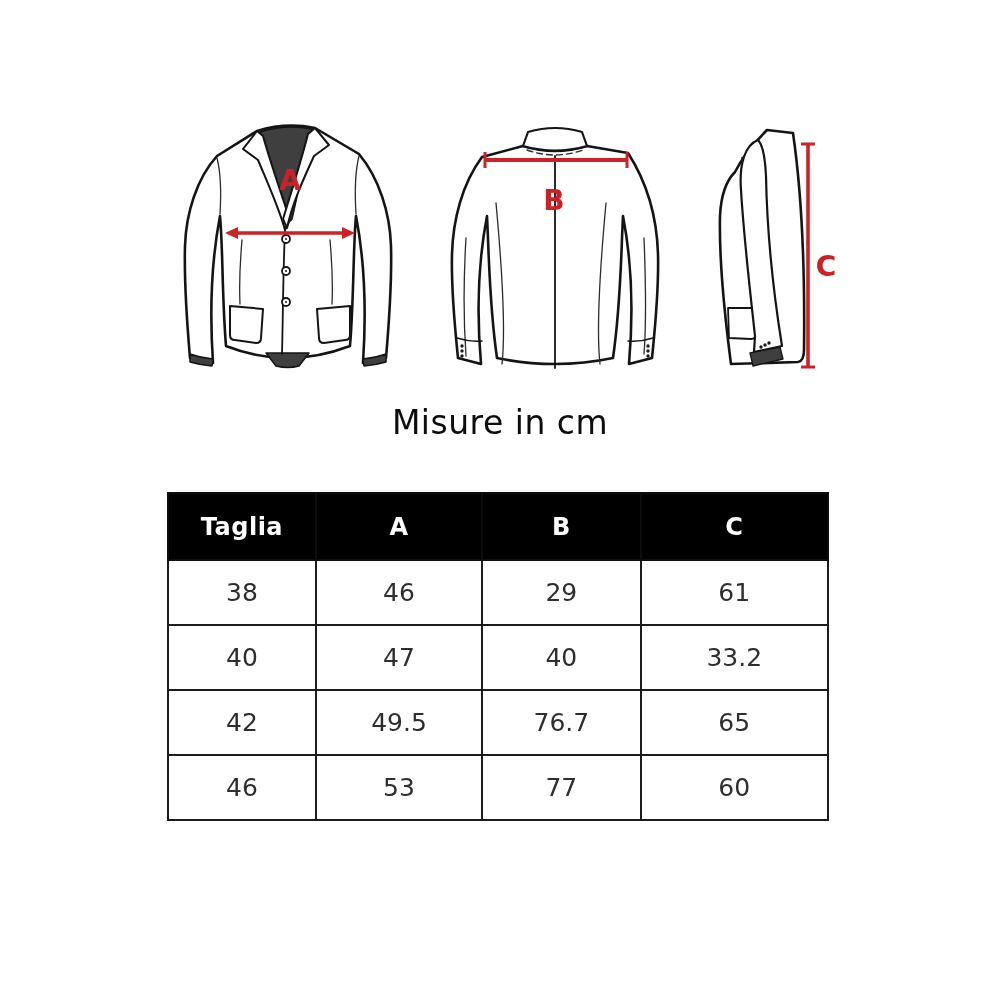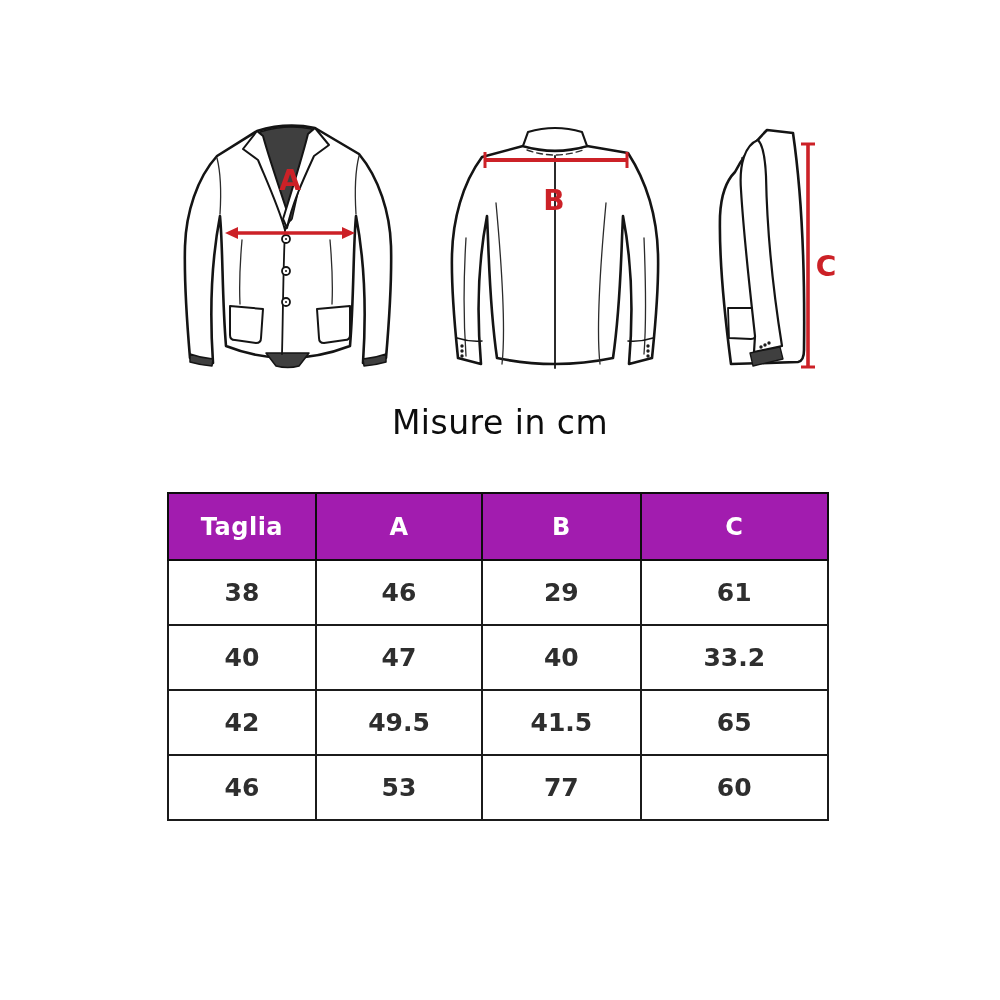--- a/index.html
+++ b/index.html
@@ -15,24 +15,24 @@
   .shade{fill:#3f3f3f;stroke:#141414;stroke-width:1.5;stroke-linejoin:round;}
   .redline{stroke:#cc2127;stroke-width:3.6;fill:none;stroke-linecap:butt;}
   .redcap{stroke:#cc2127;stroke-width:3;fill:none;stroke-linecap:butt;}
   .redfill{fill:#cc2127;}
   .mlabel{font-family:"DejaVu Sans","Liberation Sans",sans-serif;font-weight:bold;
           font-size:28px;fill:#cc2127;text-anchor:middle;}
   .page-title{position:absolute;top:403px;left:0;width:1000px;text-align:center;
               font-size:33px;font-weight:normal;color:#0d0d0d;letter-spacing:0.5px;}
   .size-table{position:absolute;left:167px;top:492px;width:662px;
               border-collapse:collapse;table-layout:fixed;}
-  .size-table th{background:#a21caf;color:#ffffff;height:63px;font-size:24px;
+  .size-table th{background:#000000;color:#ffffff;height:63px;font-size:24px;
                  font-weight:bold;border:2px solid #0d0d0d;letter-spacing:0.5px;}
   .size-table td{border:2px solid #1b1b1b;height:61px;text-align:center;
-                 vertical-align:middle;font-size:25px;font-weight:bold;color:#2e2e2e;}
+                 vertical-align:middle;font-size:25px;font-weight:normal;color:#2e2e2e;}
 </style>
 </head>
 <body>
 
 <div class="canvas">
 
   <svg id="front-svg" class="jacket-svg" width="216" height="252" viewBox="0 0 216 252">
     <path class="outline" d="M77,13 L37,38 C17,60 6,95 5,128 C4,165 7,205 10,240 L33,245 C30,200 30,150 40,98
          C43,130 42,180 46,228 Q107,252 170,228 C174,180 173,130 176,98
          C186,150 186,200 183,245 L206,240 C209,205 212,165 211,128
@@ -146,21 +146,21 @@
       </tr>
       <tr>
         <td>40</td>
         <td>47</td>
         <td>40</td>
         <td>33.2</td>
       </tr>
       <tr>
         <td>42</td>
         <td>49.5</td>
-        <td>41.5</td>
+        <td>76.7</td>
         <td>65</td>
       </tr>
       <tr>
         <td>46</td>
         <td>53</td>
         <td>77</td>
         <td>60</td>
       </tr>
     </tbody>
   </table>

